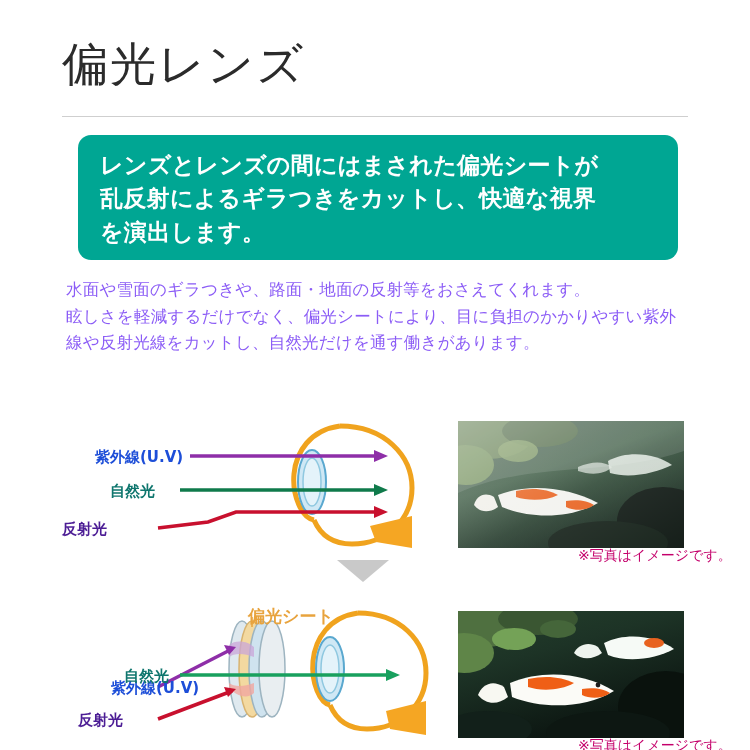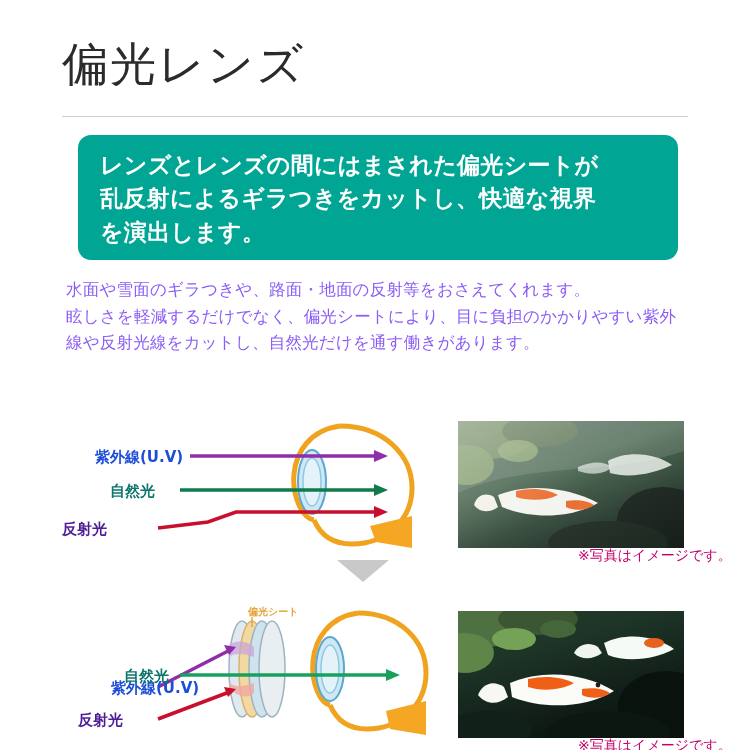--- a/index.html
+++ b/index.html
@@ -93,21 +93,21 @@
   .ray-label {
     position: absolute;
     font-size: 15px;
     font-weight: 700;
     white-space: nowrap;
     font-family: "DejaVu Sans", "Liberation Sans", sans-serif;
   }
   .lbl-uv   { color: #1d4ed8; margin-left: 33px; }
   .lbl-nat  { color: #0f766e; }
   .lbl-ref  { color: #4c1d95; }
-  .lbl-sheet{ color: #e8a33d; font-size: 10px; font-weight: 700; }
+  .lbl-sheet{ color: #e8a33d; font-size: 17px; font-weight: 700; }
 
   
   .photo {
     position: absolute;
     overflow: hidden;
     background: #1d2b22;
   }
   .photo-caption {
     position: absolute;
     font-size: 14px;

